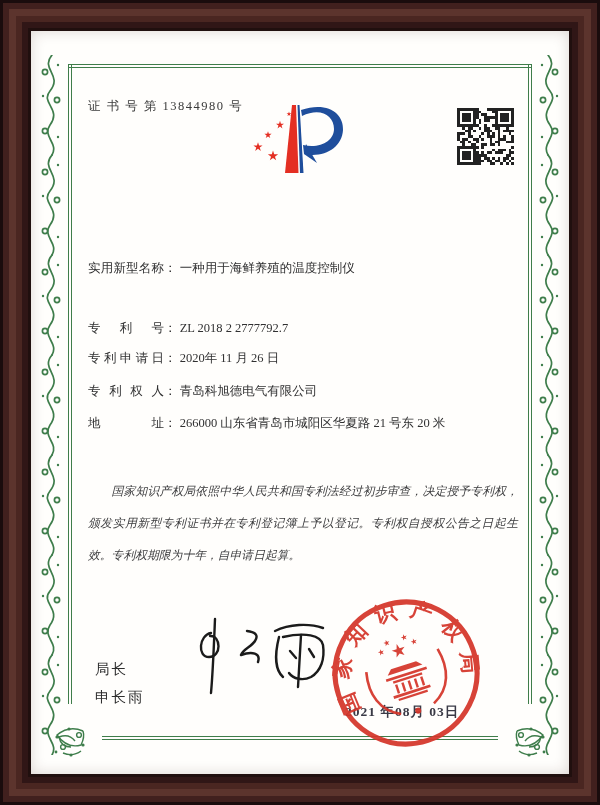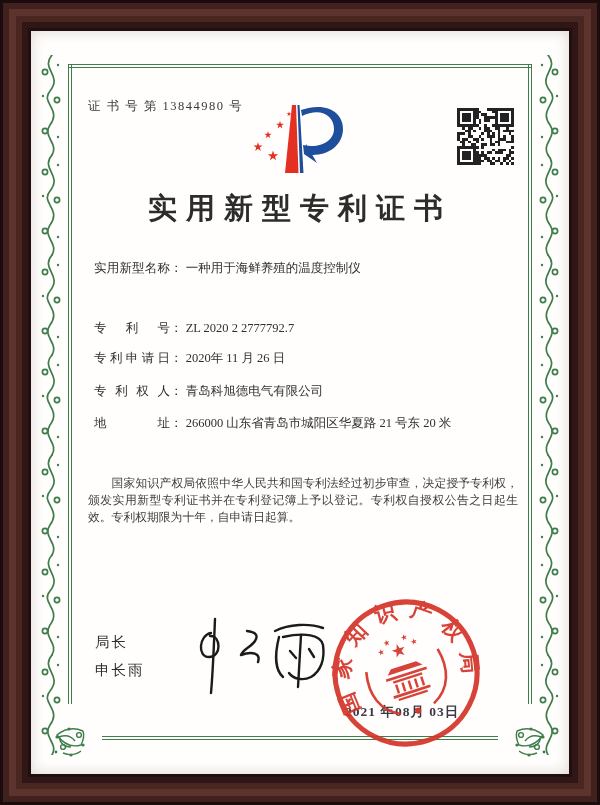--- a/index.html
+++ b/index.html
@@ -24,28 +24,28 @@
   .fl-left{left:7px;}
   .fl-right{left:505px;transform:scaleX(-1);}
   .corner-floral{position:absolute;width:40px;height:40px;}
   .cf-bl{left:18px;top:690px;transform:scaleX(-1);}
   .cf-br{left:480px;top:690px;}
   .certno{position:absolute;left:57px;top:67px;font-size:12.5px;letter-spacing:1.5px;color:#3a3a3a;}
   .logo{position:absolute;left:212px;top:68px;width:110px;height:80px;}
   .qr{position:absolute;left:426px;top:77px;width:57px;height:57px;}
   .title{position:absolute;left:0;top:158px;width:538px;text-align:center;
     font-size:29px;font-weight:bold;letter-spacing:9px;color:#2c2c2c;}
-  .frow{position:absolute;left:57px;font-size:12.5px;color:#303031;white-space:nowrap;margin-left:6px;}
+  .frow{position:absolute;left:57px;font-size:12.5px;color:#303031;white-space:nowrap;}
   .flabel{display:inline-block;width:76px;text-align:justify;text-align-last:justify;vertical-align:top;}
   .r1{top:229px}.r2{top:259px}.r3{top:289px}.r4{top:319px}.r5{top:352px}.r6{top:384px}.r7{top:416px}
   .grant2{position:absolute;left:210px;top:0;}
-  .body{position:absolute;left:57px;top:444px;width:430px;font-size:11.8px;line-height:17px;
-    color:#3c3c3e;text-align:justify;}
+  .body{position:absolute;left:57px;top:444px;width:430px;font-size:11.8px;line-height:32px;
+    color:#3c3c3e;font-style:italic;text-align:justify;}
   .body p{margin:0;text-indent:2em;}
-  .signer{position:absolute;left:64px;font-size:14.5px;letter-spacing:2px;color:#2e2e2e;}
+  .signer{position:absolute;left:64px;font-size:14.5px;letter-spacing:2px;color:#2e2e2e;margin-top:27px;}
   .s1{top:602px}.s2{top:630px}
   .signature{position:absolute;left:160px;top:578px;width:150px;height:95px;}
   .sealdate{position:absolute;left:314px;top:672px;font-size:13.5px;letter-spacing:1px;color:#3a3a46;font-weight:bold;}
   .seal{position:absolute;left:299px;top:566px;width:152px;height:152px;opacity:.93;}
 </style>
 </head>
 <body>
 
 <div class="scene">
   <div class="paper">
@@ -280,29 +280,28 @@
           <rect x="20" y="20" width="1" height="1" fill="#222"></rect>
           <path d="M0,0 h7 v7 h-7 Z M1,1 v5 h5 v-5 Z" fill="#222" fill-rule="evenodd"></path>
           <rect x="2" y="2" width="3" height="3" fill="#222"></rect>
           <path d="M14,0 h7 v7 h-7 Z M15,1 v5 h5 v-5 Z" fill="#222" fill-rule="evenodd"></path>
           <rect x="16" y="2" width="3" height="3" fill="#222"></rect>
           <path d="M0,14 h7 v7 h-7 Z M1,15 v5 h5 v-5 Z" fill="#222" fill-rule="evenodd"></path>
           <rect x="2" y="16" width="3" height="3" fill="#222"></rect>
         </svg>
     </div>
 
-    <div class="title">实用新型专利证书</div>
 
     <div class="frow r1">
       <span class="flabel">实用新型名称</span><span>：</span>
       <span>一种用于海鲜养殖的温度控制仪</span>
     </div>
     <div class="frow r3">
       <span class="flabel">专利号</span><span>：</span>
-      <span>ZL 2020 2 2777792.7</span>
+      <span>ZL 2018 2 2777792.7</span>
     </div>
     <div class="frow r4">
       <span class="flabel">专利申请日</span><span>：</span>
       <span>2020年 11 月 26 日</span>
     </div>
     <div class="frow r5">
       <span class="flabel">专利权人</span><span>：</span>
       <span>青岛科旭德电气有限公司</span>
     </div>
     <div class="frow r6">

